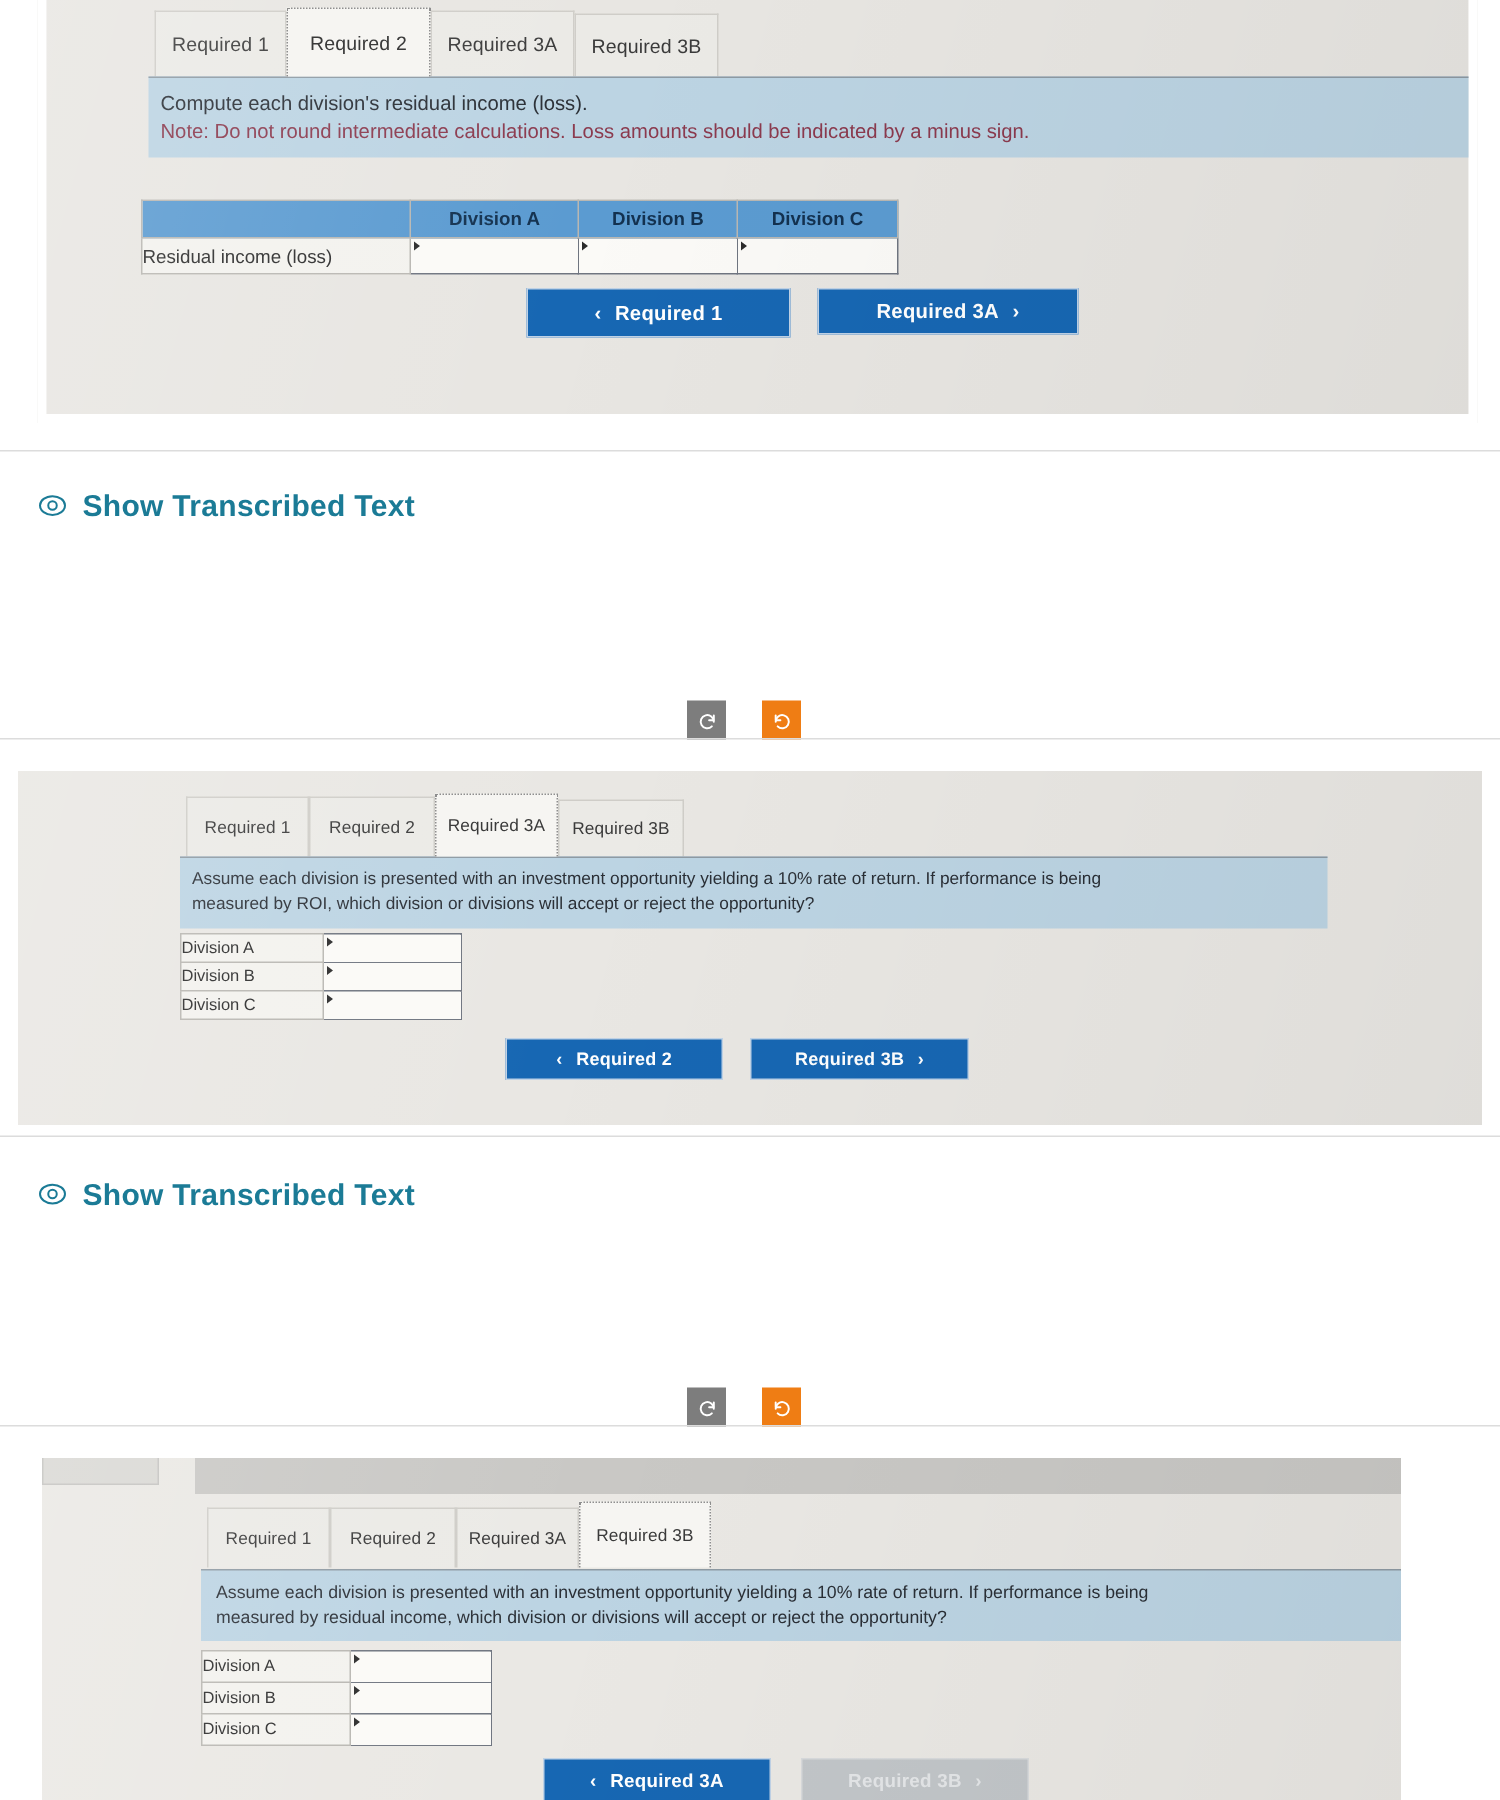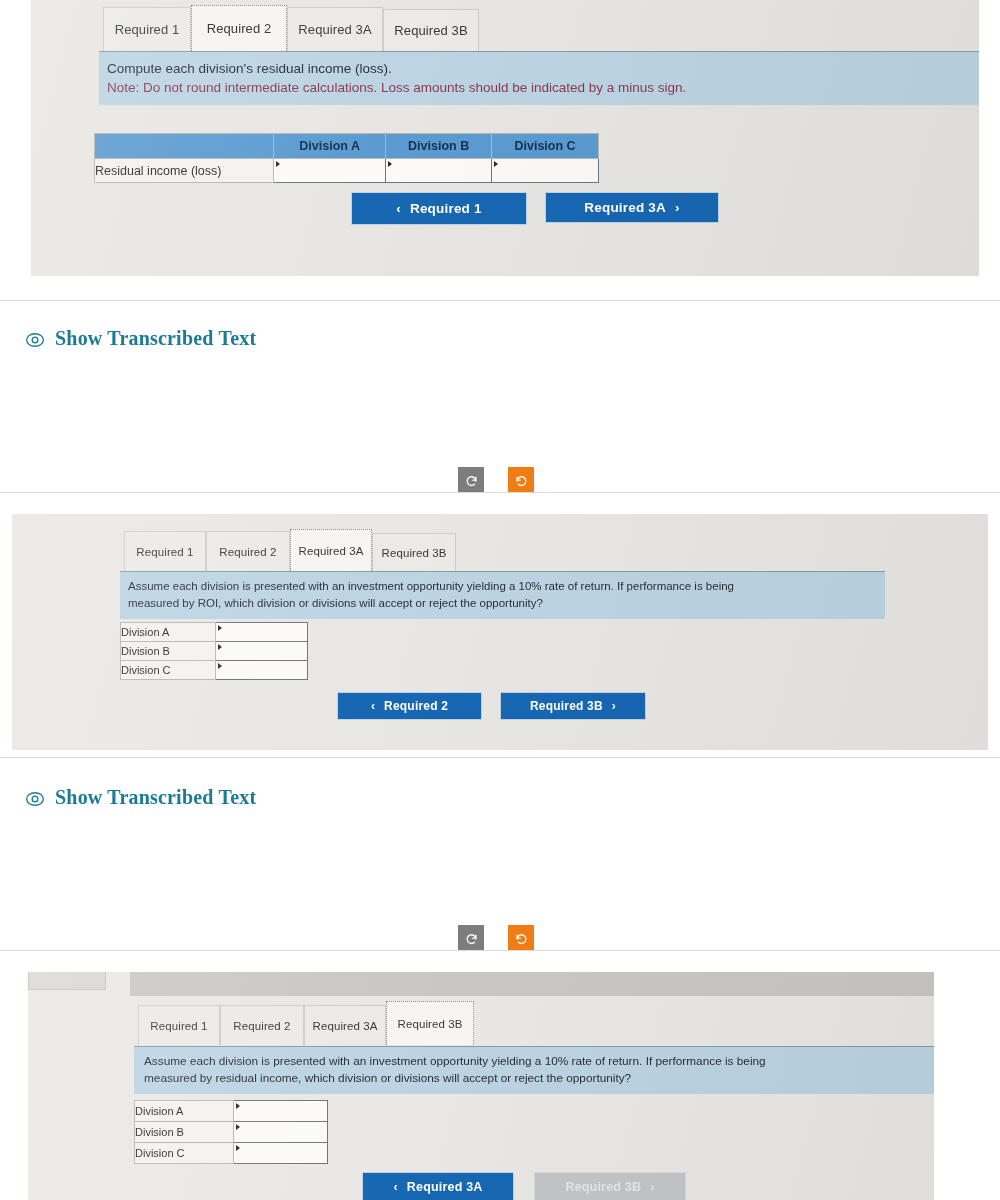--- a/index.html
+++ b/index.html
@@ -88,21 +88,21 @@
     white-space:nowrap;
     letter-spacing:.2px;
   }
   .navbtn.disabled { background:#c2c6c9; color:#e4e6e8; border-color:#d8dadc; }
   .navbtn .chev { font-weight:bold; }
 
   
   .hr { position:absolute; left:0; width:1000px; height:1px; background:#dcdcdc; }
 
   
-  .sttrow { position:absolute; display:flex; align-items:flex-end; gap:10px; cursor:pointer;font-family:Liberation Serif, serif; }
+  .sttrow { position:absolute; display:flex; align-items:flex-start; gap:10px; cursor:pointer; }
   .sttrow .label { color:#1b7b96; font-size:20px; font-weight:bold; letter-spacing:.2px; }
   .eye { width:20px; height:20px; flex:0 0 20px; }
 
   
   .rotrow { position:absolute; display:flex; align-items:center; gap:24px; }
   .rotbtn {
     width:26px; height:26px;
     display:flex; align-items:center; justify-content:center;
   }
   .rotbtn.gray { background:#7d7d7d; }

